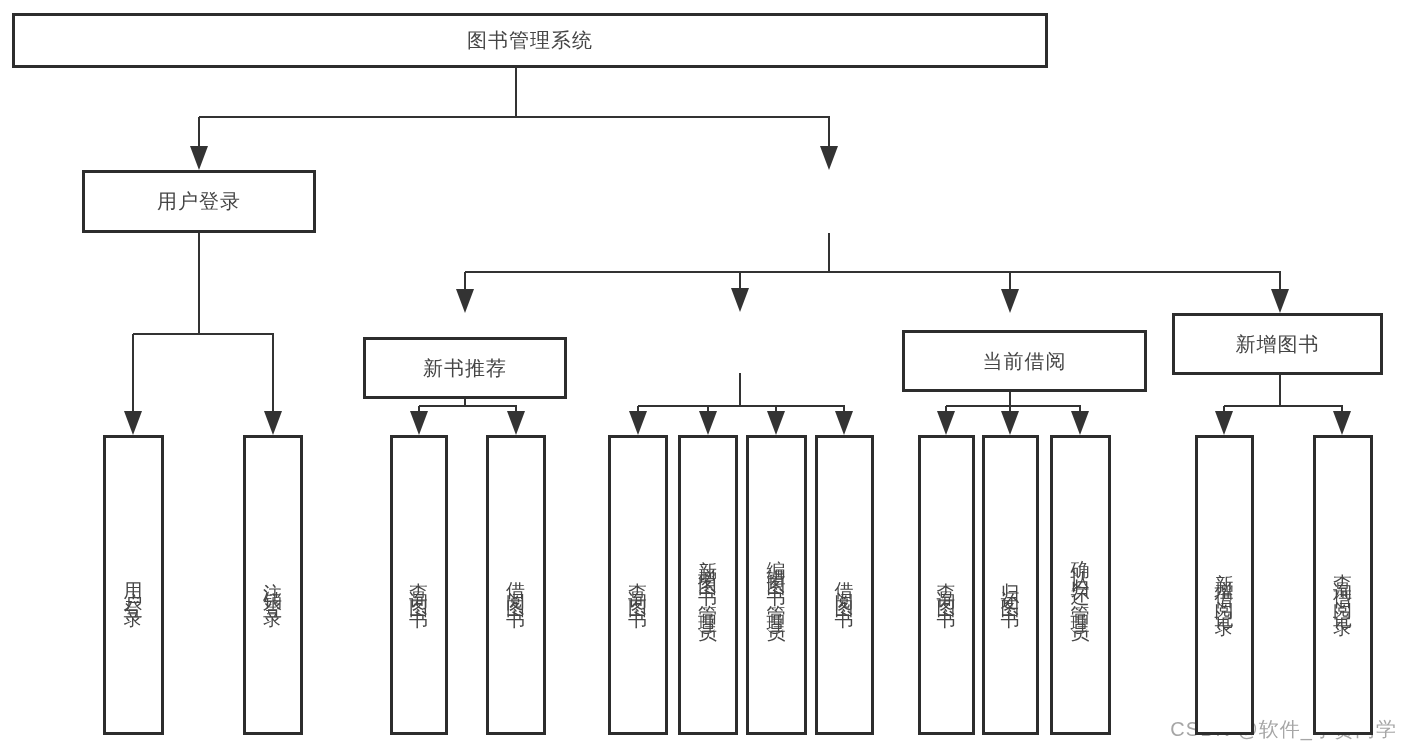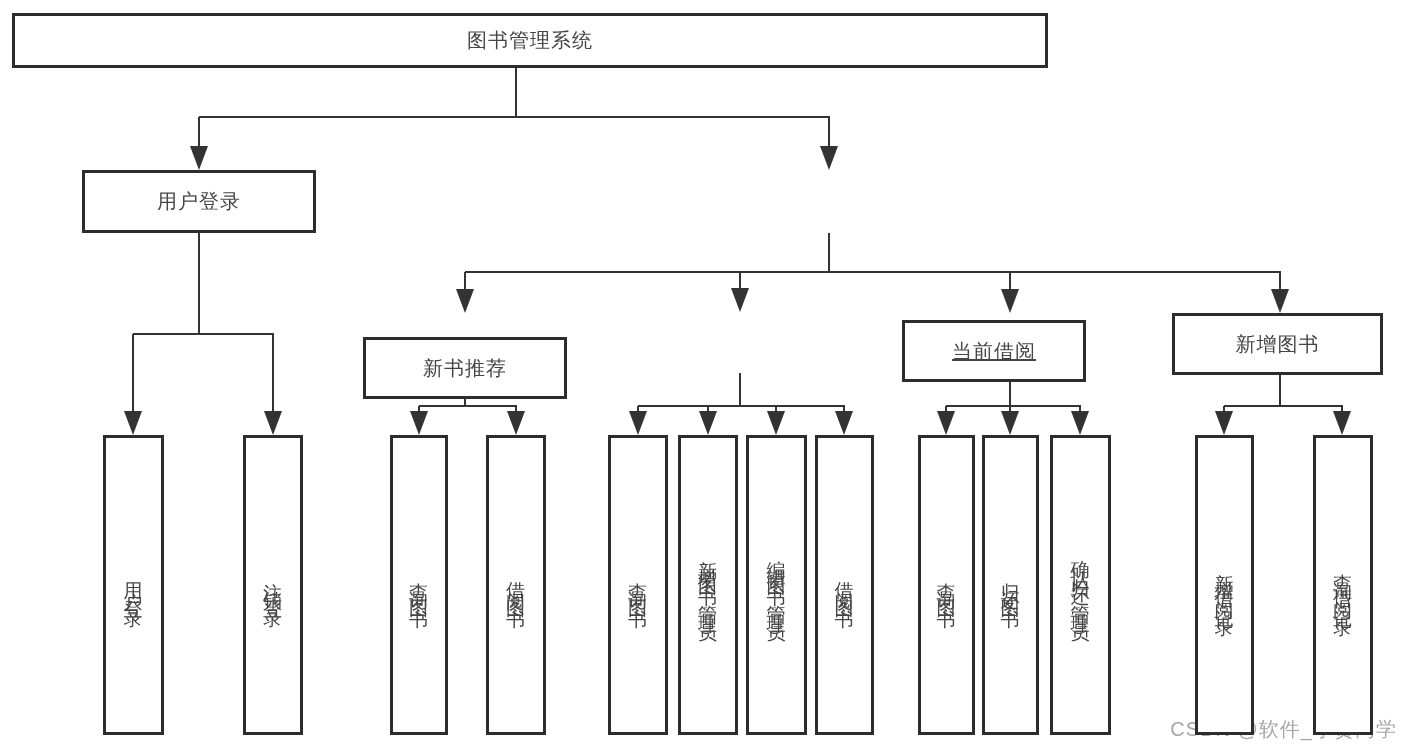--- a/index.html
+++ b/index.html
@@ -90,21 +90,21 @@
     <div class="head" style="left: 1333px; top: 411px;"></div>
     <div class="node h" style="left: 12px; top: 13px; width: 1036px; height: 55px;">
       <span class="label">图书管理系统</span>
     </div>
     <div class="node h" style="left: 82px; top: 170px; width: 234px; height: 63px;">
       <span class="label">用户登录</span>
     </div>
     <div class="node h" style="left: 363px; top: 313px; width: 204px; height: 62px; margin-top: 24px;">
       <span class="label">新书推荐</span>
     </div>
-    <div class="node h" style="left: 902px; top: 320px; width: 184px; height: 62px; text-decoration: underline;">
+    <div class="node h" style="left: 902px; top: 330px; width: 245px; height: 62px;">
       <span class="label">当前借阅</span>
     </div>
     <div class="node h" style="left: 1172px; top: 313px; width: 211px; height: 62px;">
       <span class="label">新增图书</span>
     </div>
     <div class="node v" style="left: 103px; top: 435px; width: 61px; height: 300px;">
       <span class="label">用户登录</span>
     </div>
     <div class="node v" style="left: 243px; top: 435px; width: 60px; height: 300px;">
       <span class="label">注销登录</span>

